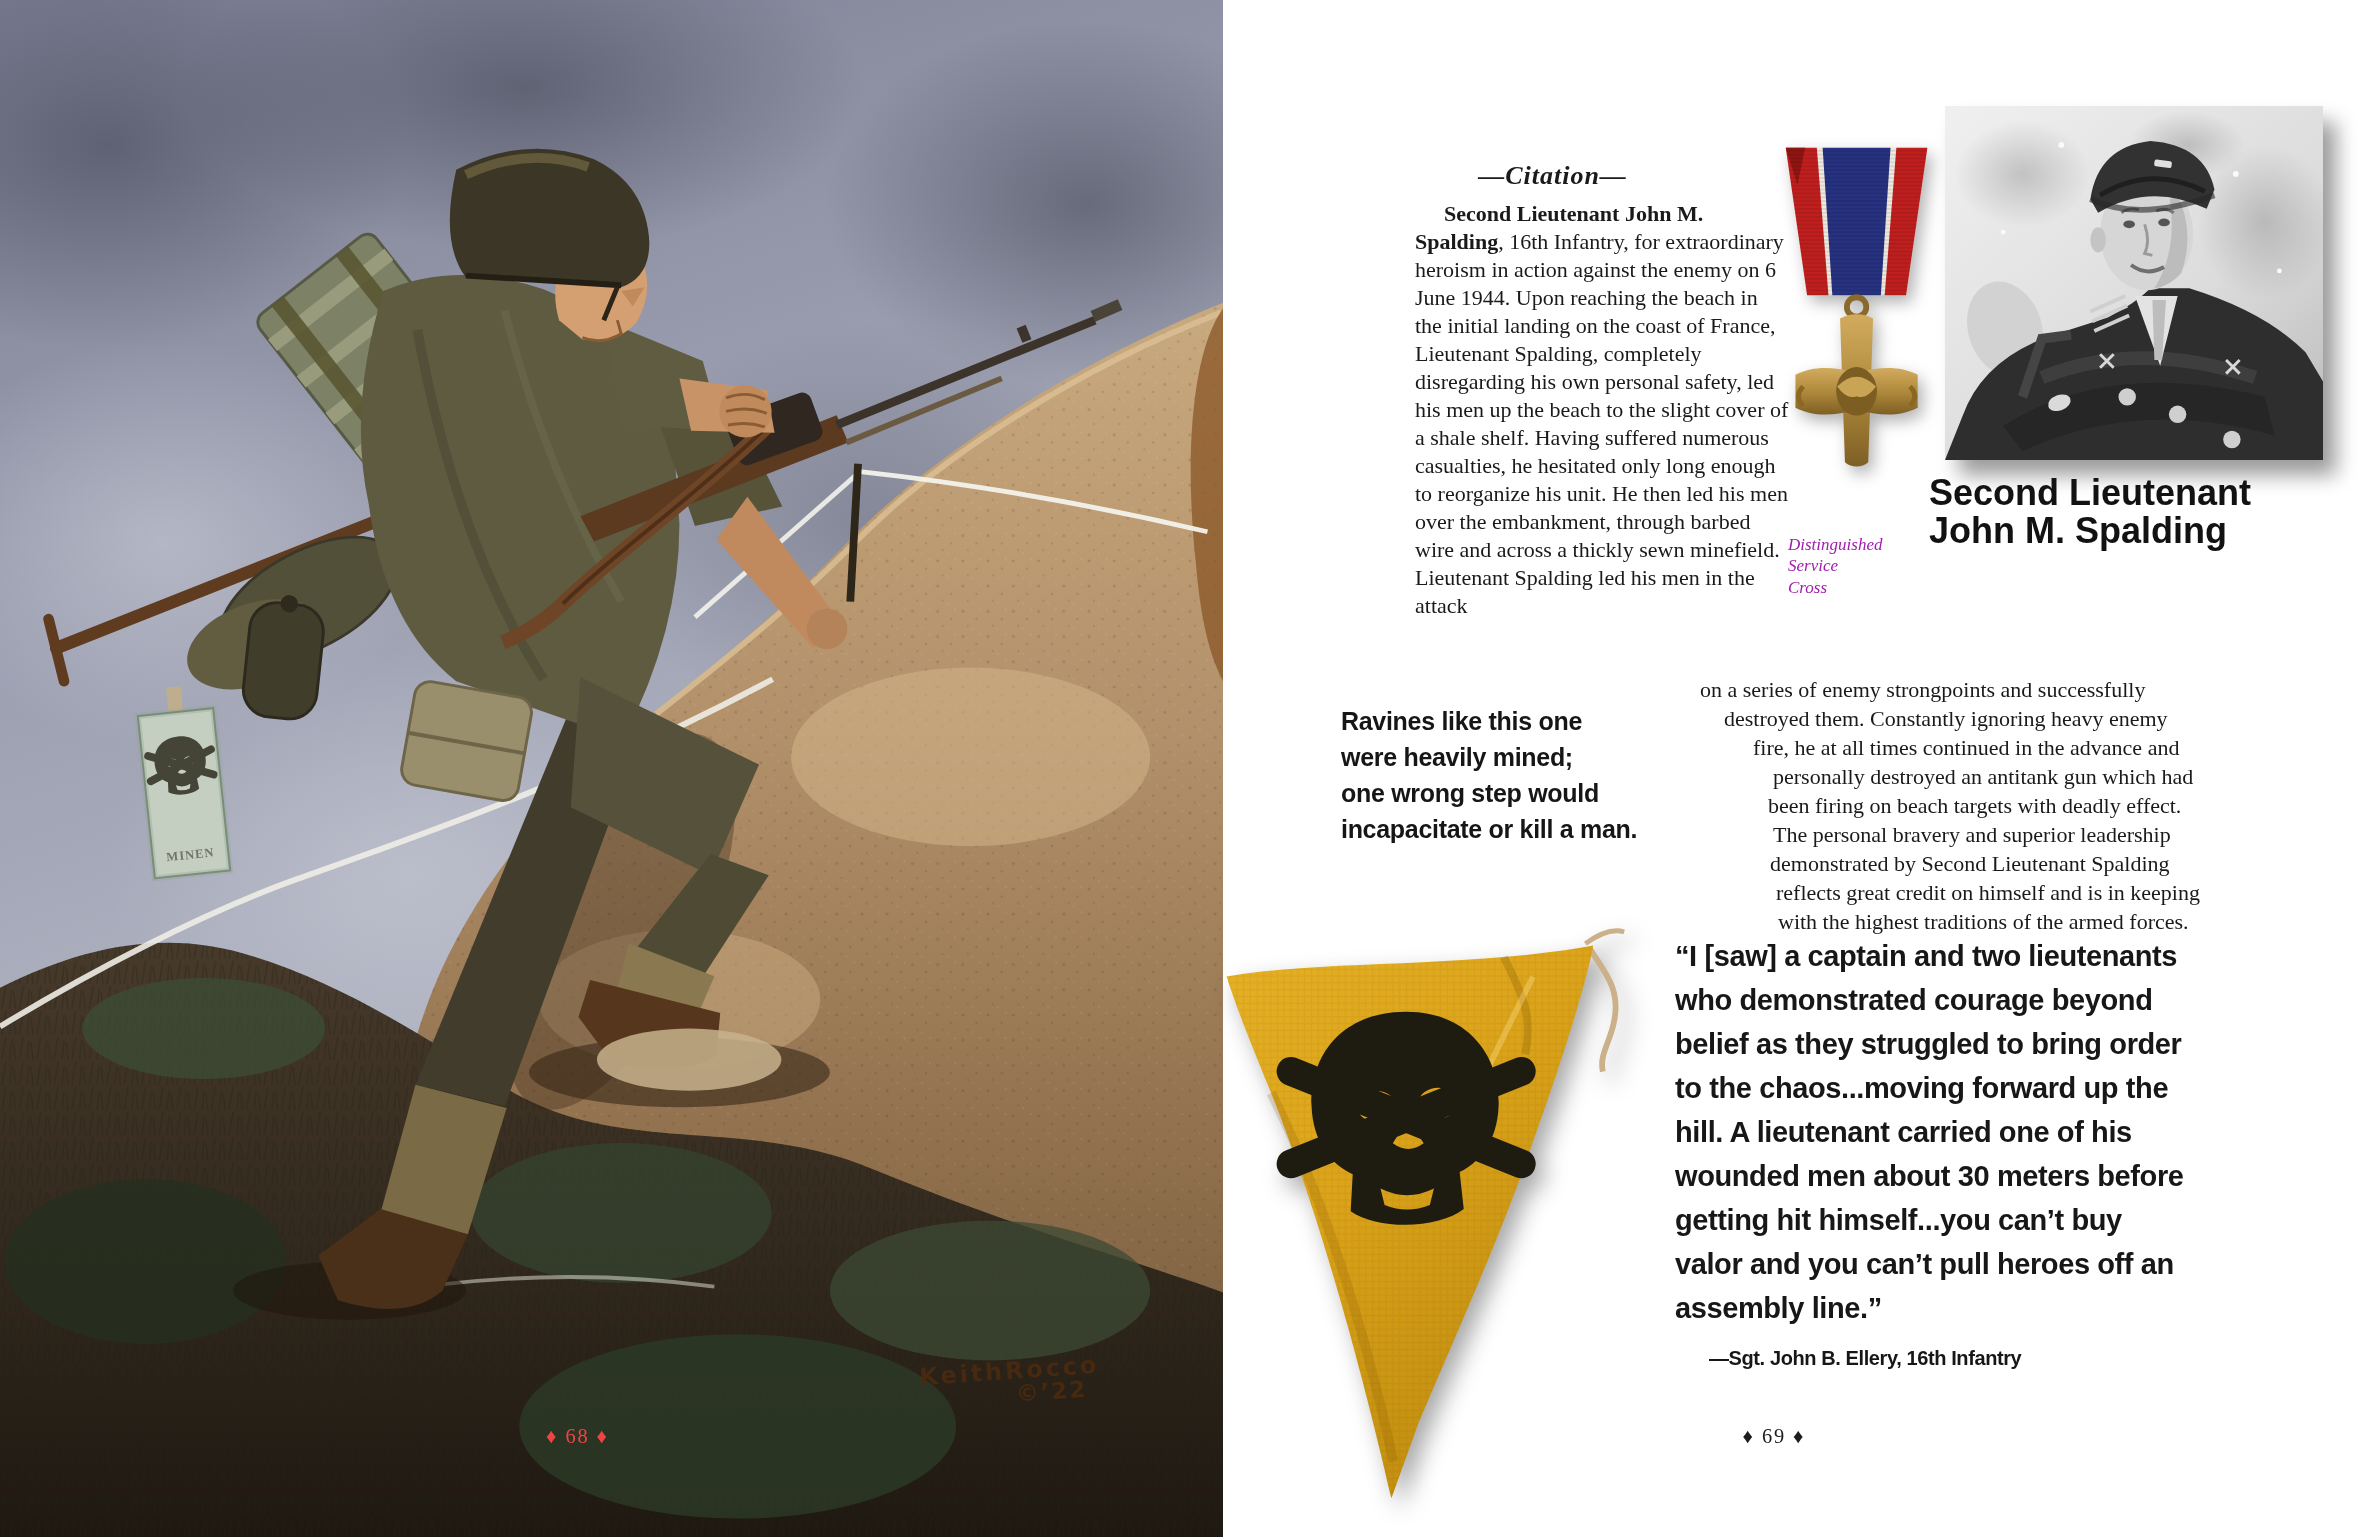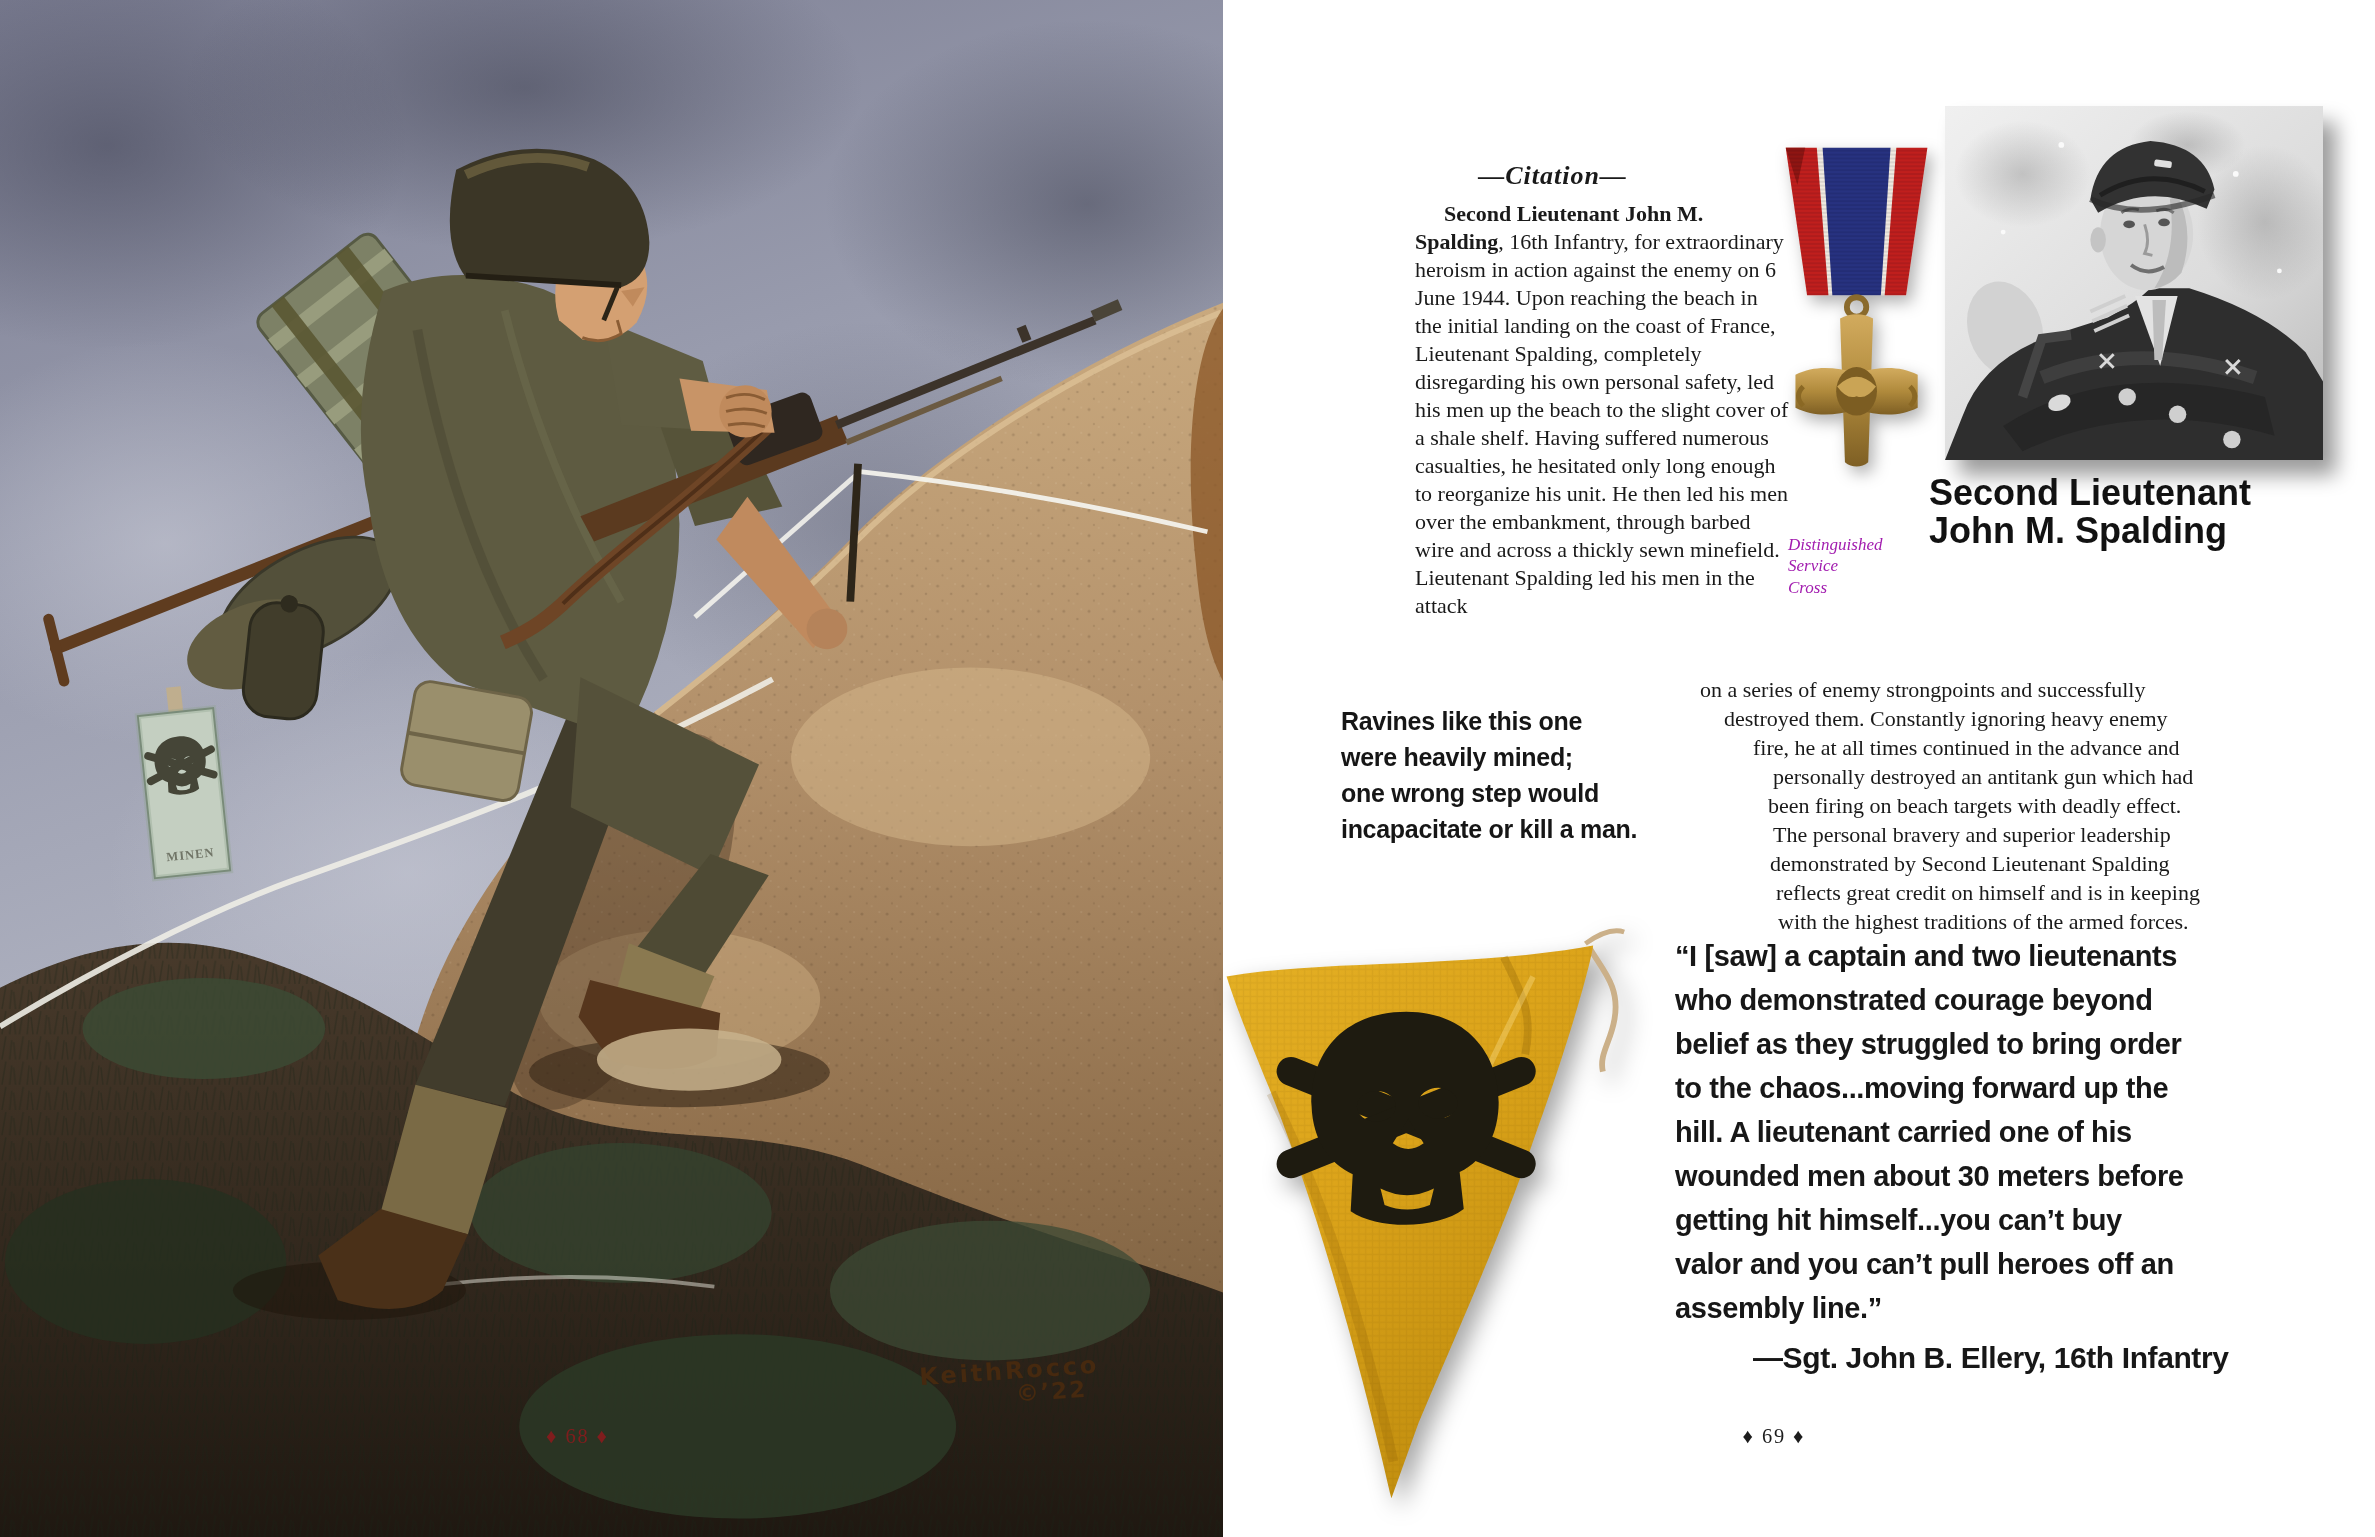--- a/index.html
+++ b/index.html
@@ -4,21 +4,21 @@
 <style>
   * { margin:0; padding:0; box-sizing:border-box; }
   html,body { width:2375px; height:1537px; }
   body { background:#ffffff; font-family:"Liberation Serif", serif; color:#1a1a1a; }
   #spread { position:absolute; inset:0; width:2375px; height:1537px; overflow:hidden; background:#ffffff; }
 
   
   #painting { position:absolute; left:0; top:0; width:1223px; height:1537px; overflow:hidden; }
   #painting svg { display:block; }
   #page68 { position:absolute; left:524px; top:1425px; width:107px; text-align:center;
-            font-size:20.4px; color:#7f1d1d; letter-spacing:1.9px; }
+            font-size:20.4px; color:#ef4444; letter-spacing:1.9px; }
   #signature { position:absolute; left:920px; top:1357px; color:#46290f; transform:rotate(-4deg);
                font-family:"DejaVu Sans", sans-serif; font-weight:bold; }
   #signature .sig1 { font-size:24px; letter-spacing:2.9px; }
   #signature .sig2 { font-size:23px; margin-left:95px; margin-top:-3.9px; letter-spacing:1.9px; }
 
   
   .seriftxt { font-family:"Liberation Serif", serif; }
   #citation-heading { position:absolute; left:1409px; top:161px; width:287px; text-align:center;
         font-style:italic; font-weight:bold; font-size:26px; letter-spacing:1px; }
   #citation-p { position:absolute; left:1415px; top:200px; width:442px;
@@ -36,21 +36,21 @@
   #cont-block { position:absolute; left:1700px; top:675px; width:543px;
         font-size:22px; line-height:29px; }
   #callout { position:absolute; left:1341px; top:703px;
         font-family:"Liberation Sans", sans-serif; font-weight:bold;
         font-size:25px; line-height:36px; letter-spacing:-0.3px; color:#161616; }
   #flag { position:absolute; left:1213px; top:918px; width:417px; height:604px;
         filter:drop-shadow(9.7px 11.6px 11.6px rgba(0,0,0,0.35)); }
   #quote { position:absolute; left:1675px; top:934px;
         font-family:"Liberation Sans", sans-serif; font-weight:bold; 
         font-size:29px; line-height:44px; letter-spacing:-0.4px; color:#171717; }
-  #quote .attr { margin-top:5.8px; margin-left:78px; font-size:30px; }
+  #quote .attr { margin-top:5.8px; margin-left:34px; font-size:20px; }
   #page69 { position:absolute; left:1716px; top:1425px; width:116px; text-align:center;
         font-size:20.4px; color:#1d1d1d; letter-spacing:1.9px; }
 </style>
 </head>
 <body>
 
 <div id="spread">
 
   <div id="painting">
     <svg width="1223" height="1537" viewBox="0 0 1260 1584" preserveAspectRatio="none">

